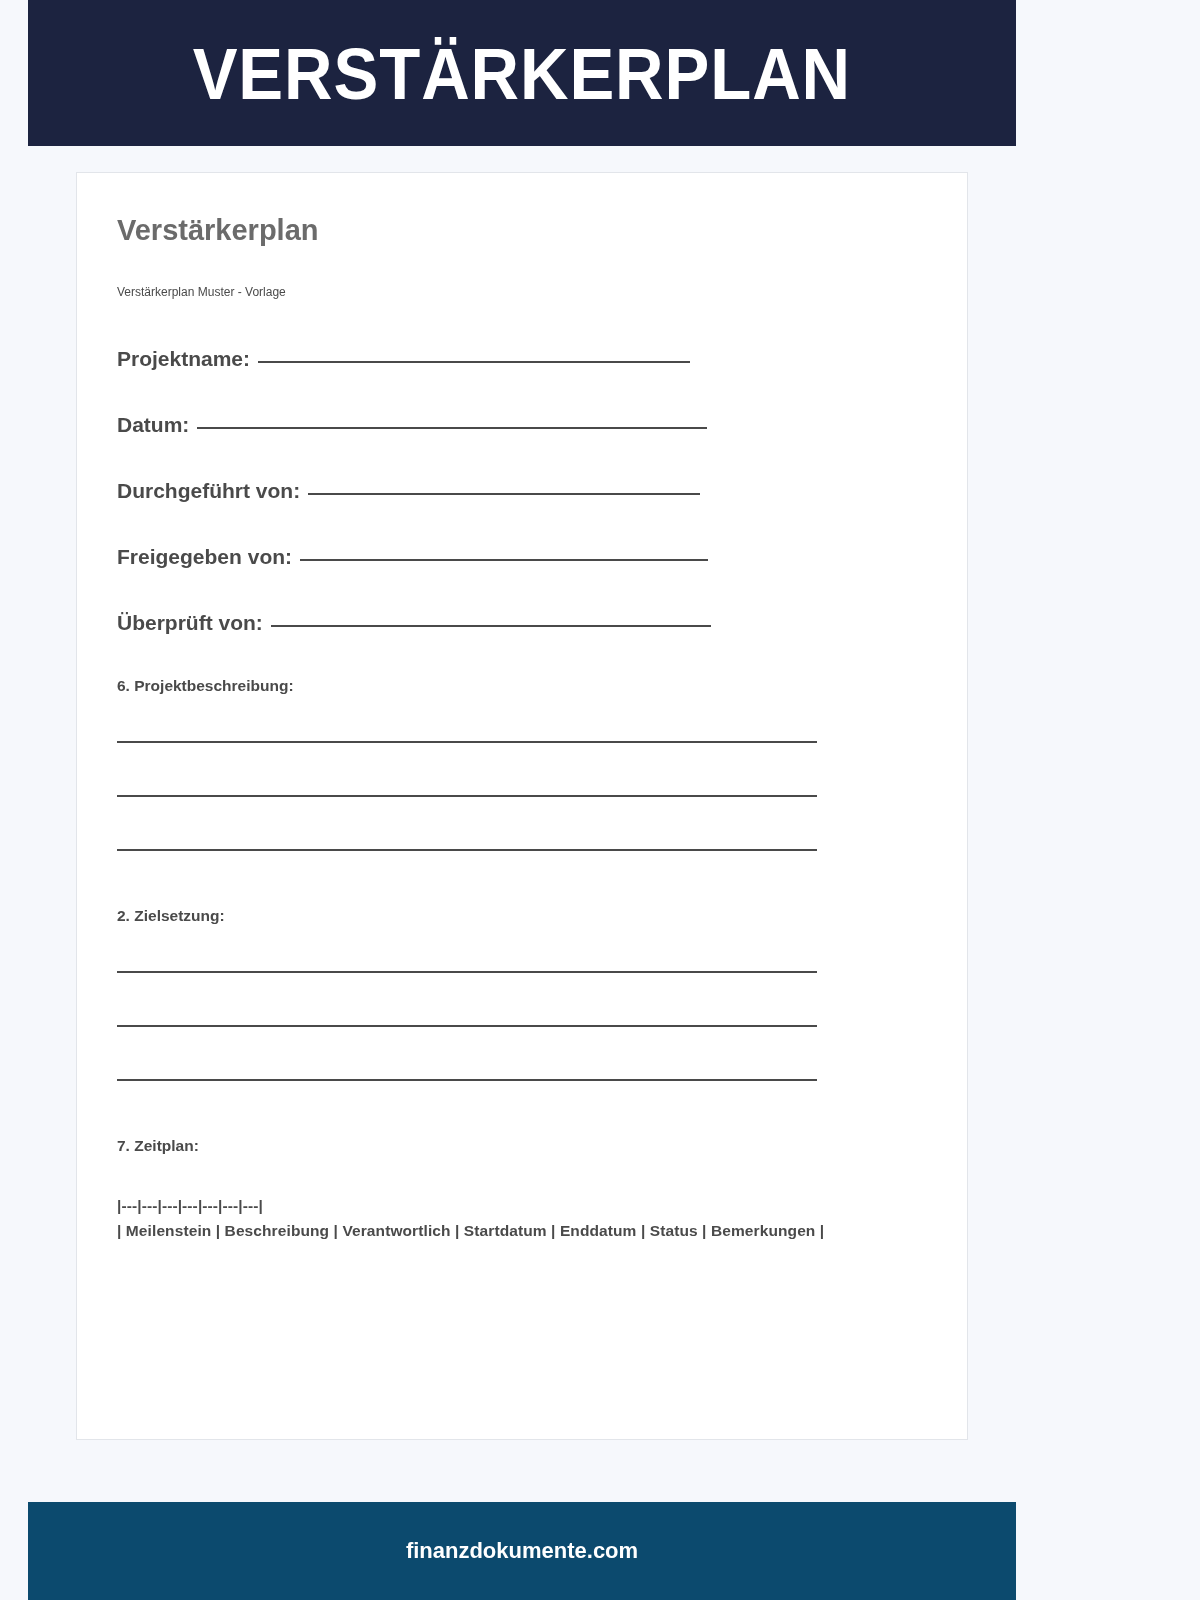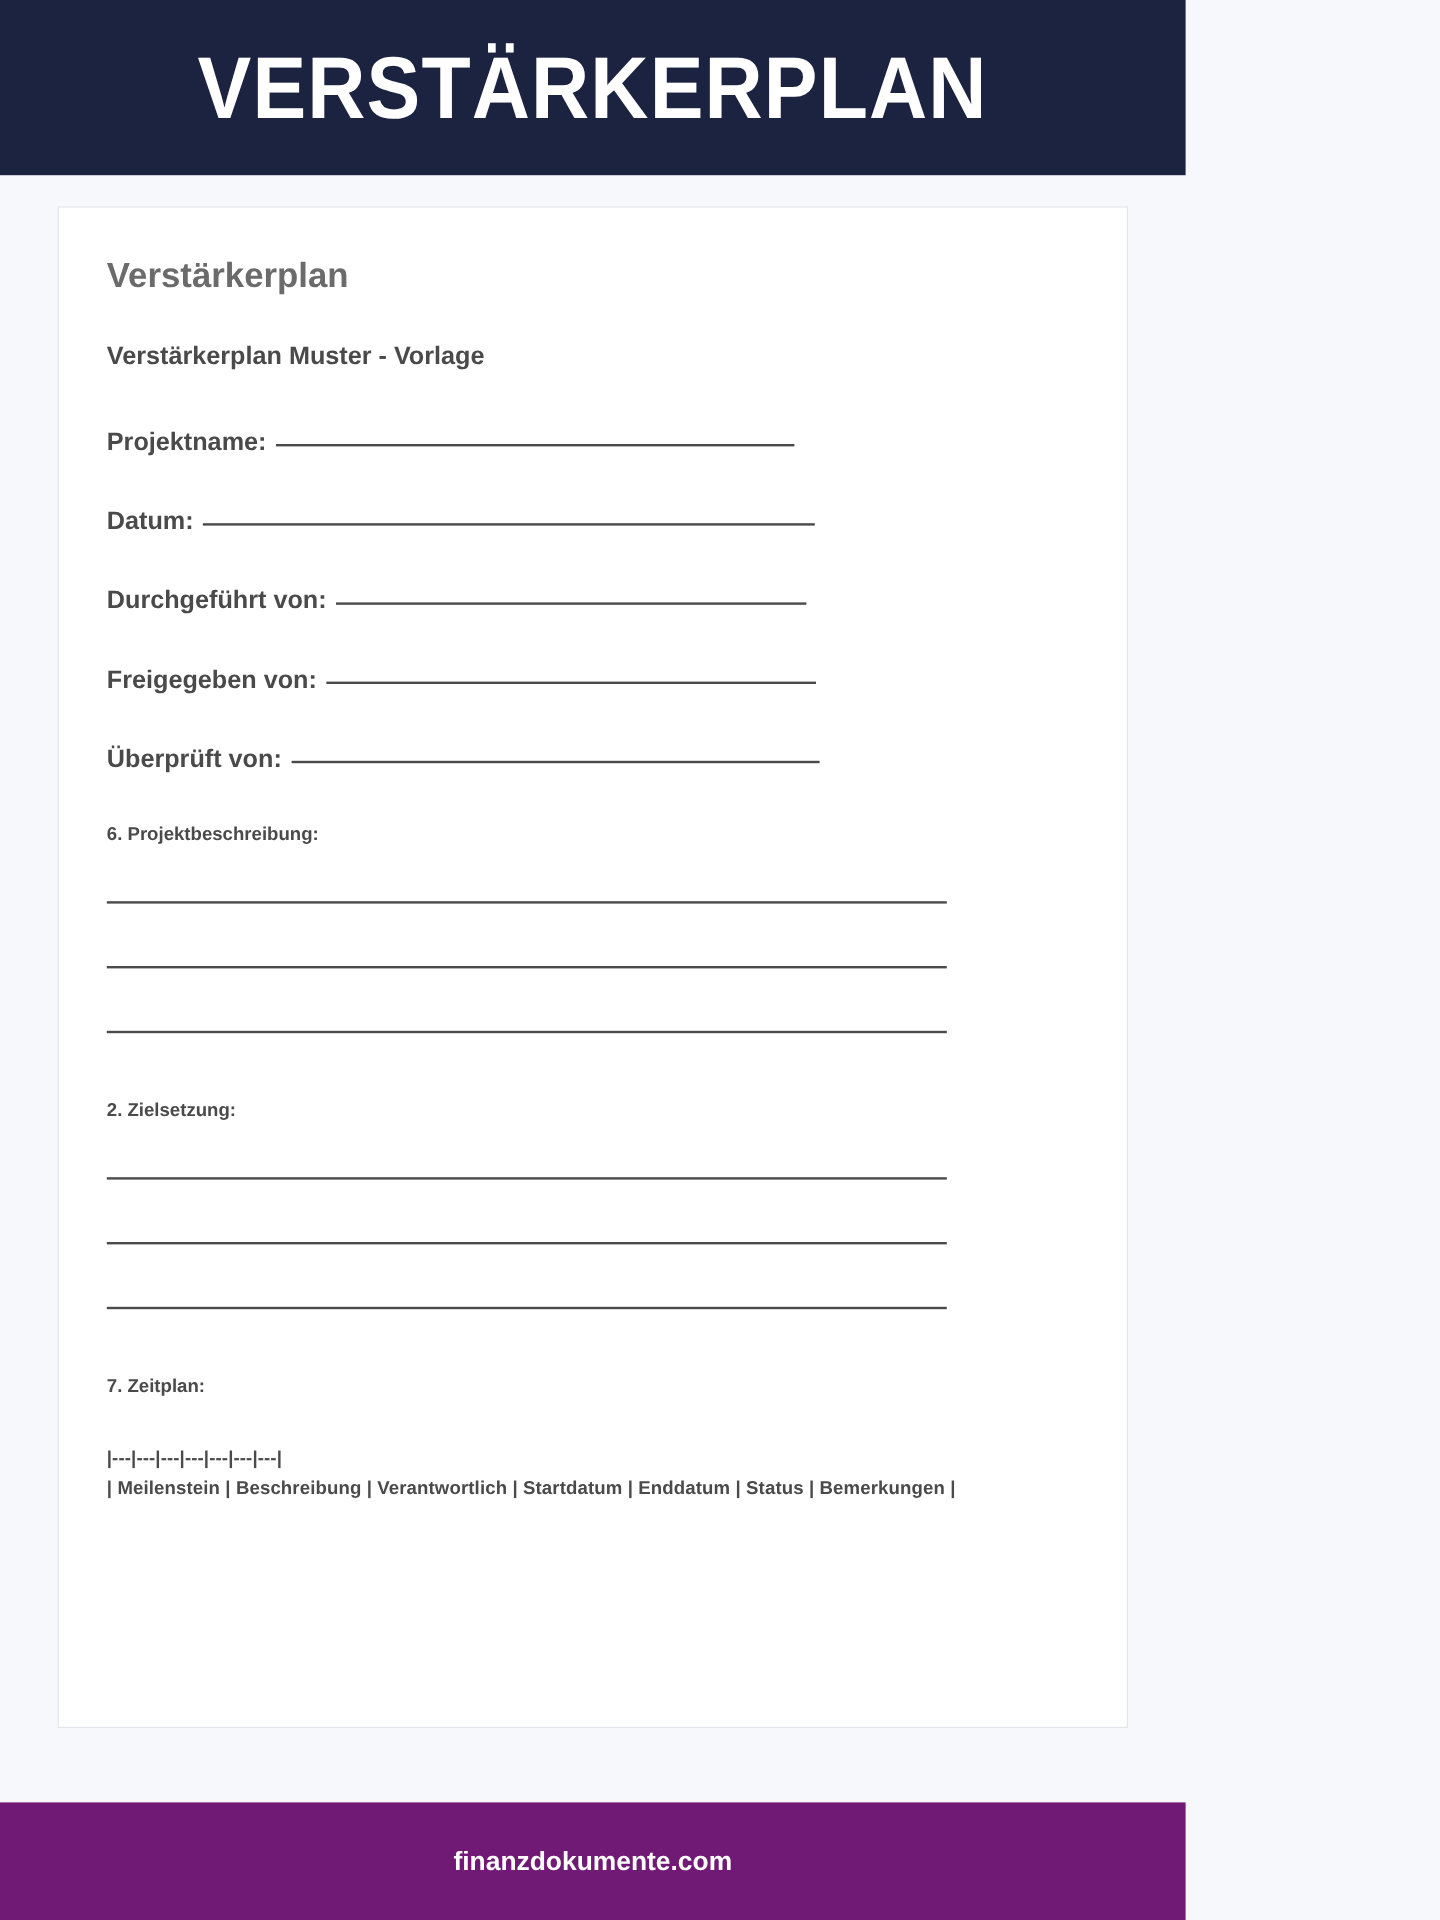--- a/index.html
+++ b/index.html
@@ -13,20 +13,21 @@
     background: #f6f8fc;
     font-family: "Liberation Sans", sans-serif;
     overflow: hidden;
   }
   .page {
     width: 988px;
     height: 1600px;
     display: flex;
     flex-direction: column;
     background: #f6f8fc;
+    padding-left: 28px;
   }
 
   
   .masthead {
     height: 146px;
     background: #1c2340;
     display: flex;
     align-items: center;
     justify-content: center;
     flex: 0 0 auto;
@@ -62,22 +63,22 @@
 
   .doc-title {
     color: #6b6b6b;
     font-size: 29px;
     font-weight: bold;
     margin: 0 0 38px 0;
     line-height: 1.1;
   }
   .doc-subtitle {
     color: #4a4a4a;
-    font-size: 21px;
-    font-weight: bold;
+    font-size: 12px;
+    font-weight: normal;
     margin: 0 0 48px 0;
   }
 
   
   .field-row {
     color: #4a4a4a;
     font-size: 21px;
     font-weight: bold;
     margin: 0 0 42px 0;
     display: flex;
@@ -131,21 +132,21 @@
     line-height: 1.62;
     white-space: pre-wrap;
     word-break: break-word;
     margin: 0;
     letter-spacing: 0.1px;
   }
 
   
   .footer {
     height: 98px;
-    background: #701a75;
+    background: #0c4a6e;
     display: flex;
     align-items: center;
     justify-content: center;
     flex: 0 0 auto;
   }
   .footer-text {
     color: #ffffff;
     font-size: 22px;
     font-weight: bold;
     margin: 0;

